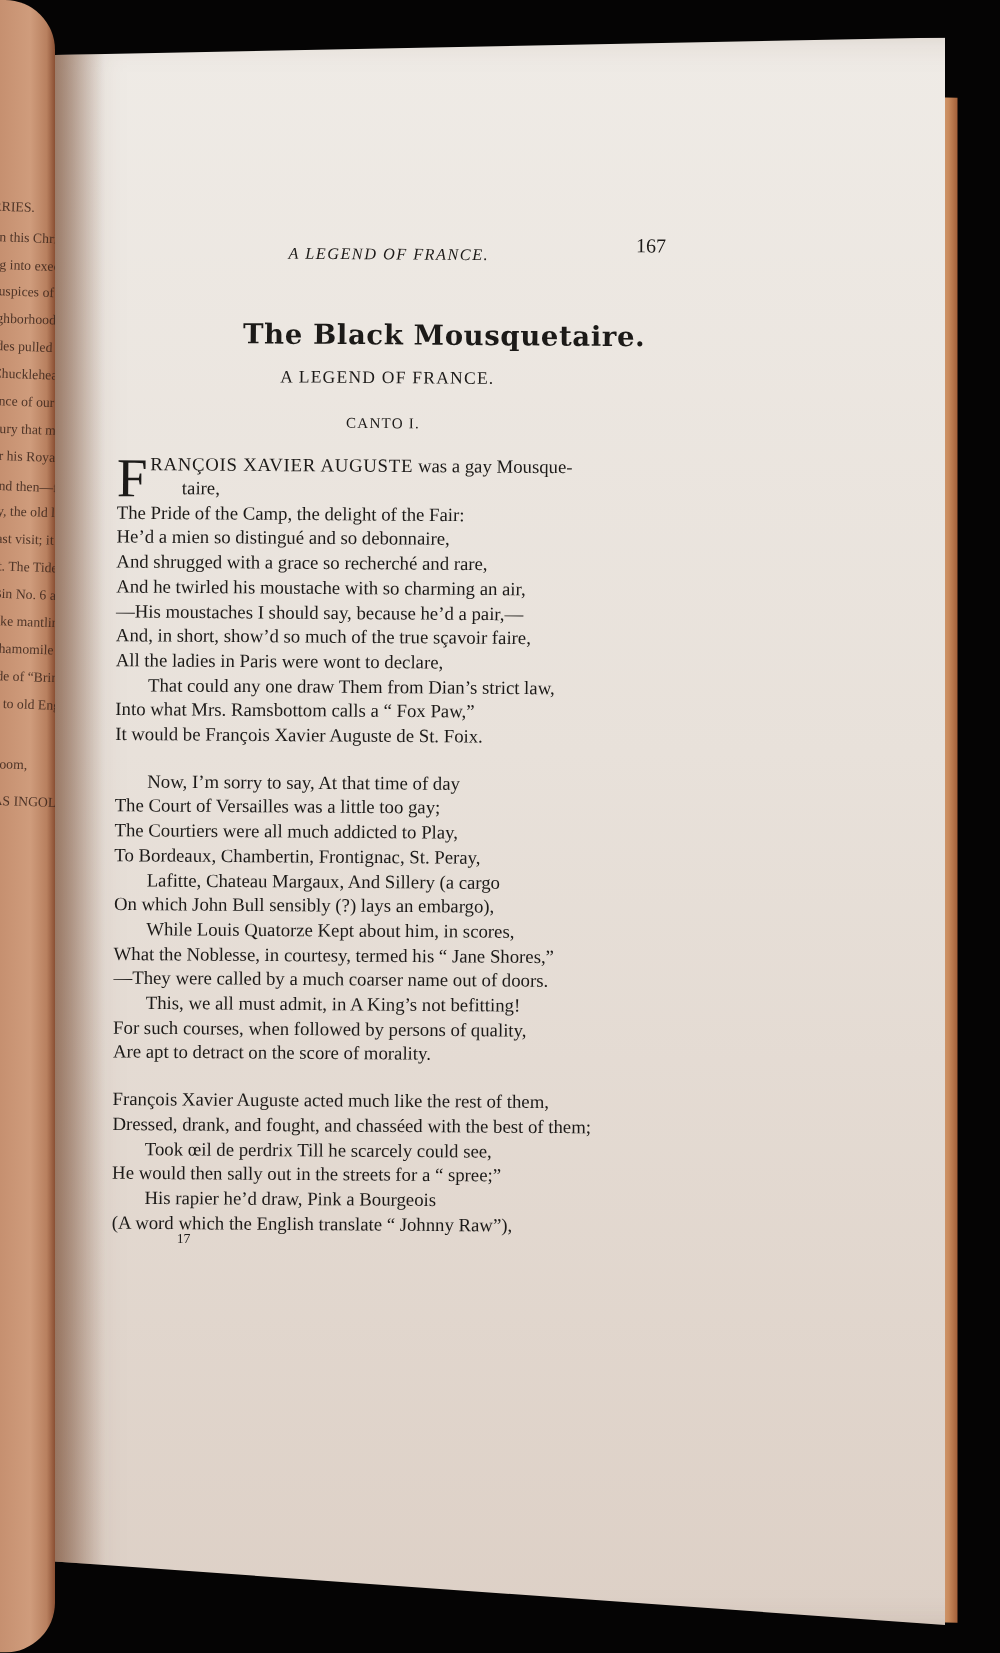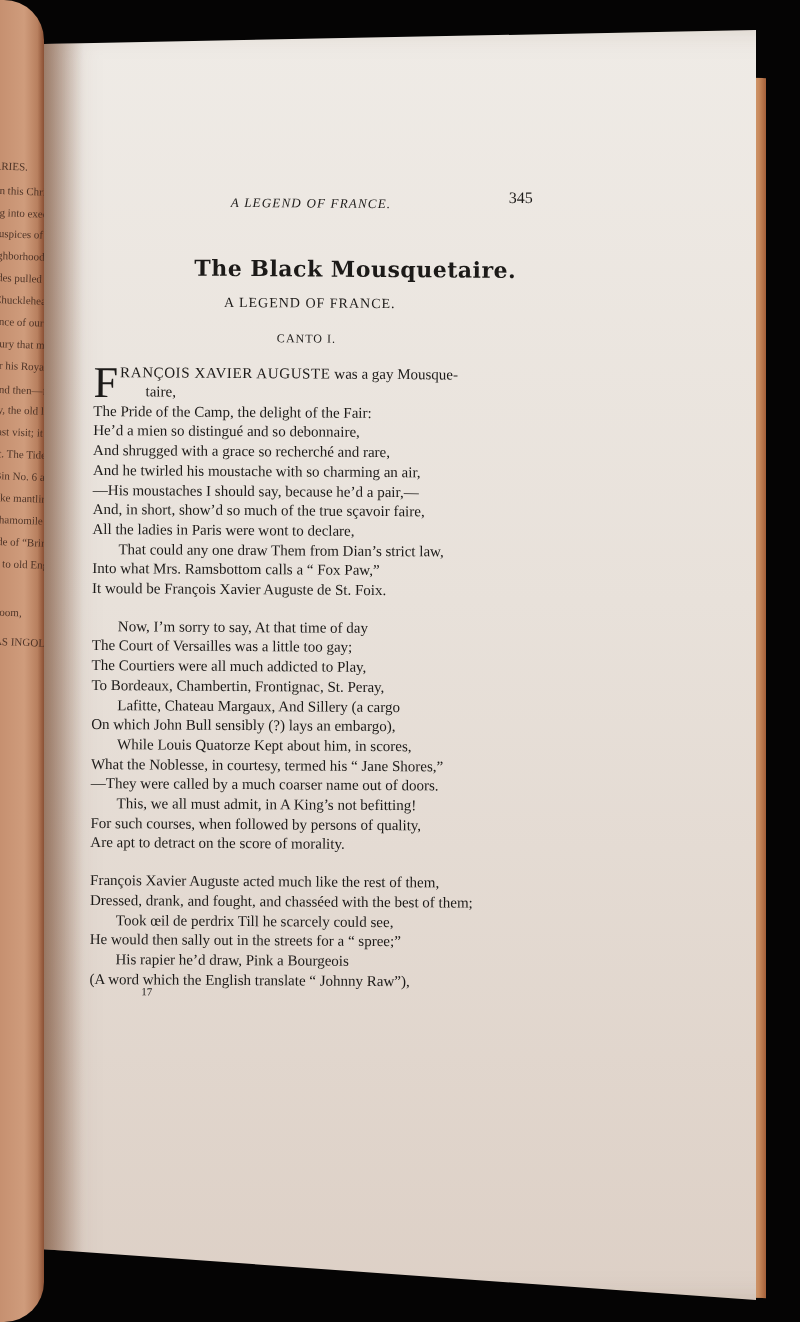--- a/index.html
+++ b/index.html
@@ -86,21 +86,21 @@
     <span class="frag" style="top: 636px;">AS INGOLDS</span>
   </div>
 <div class="right-edge"></div>
 
 <div class="page">
 </div>
 
 <div class="content">
   <div class="running-head">
     <span class="running-title">A LEGEND OF FRANCE.</span>
-    <span class="page-number">345</span>
+    <span class="page-number">167</span>
   </div>
   <div class="poem-title">The Black Mousquetaire.</div>
   <div class="subtitle">A LEGEND OF FRANCE.</div>
   <div class="canto">CANTO I.</div>
 
   <div class="stanza">
     <div class="first-line">
       <span class="dropcap">F</span><span class="caps">RANÇOIS XAVIER AUGUSTE</span><span> was a gay Mousque-</span>
     </div>
     <div class="line wrap">taire,</div>

